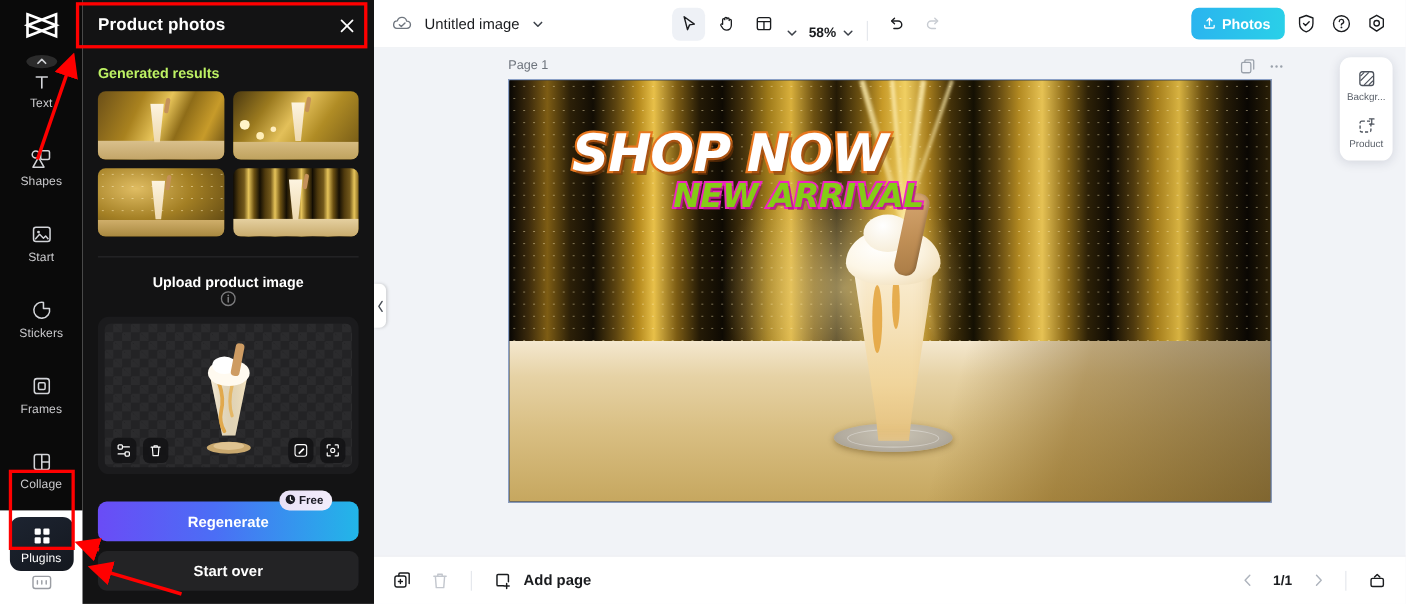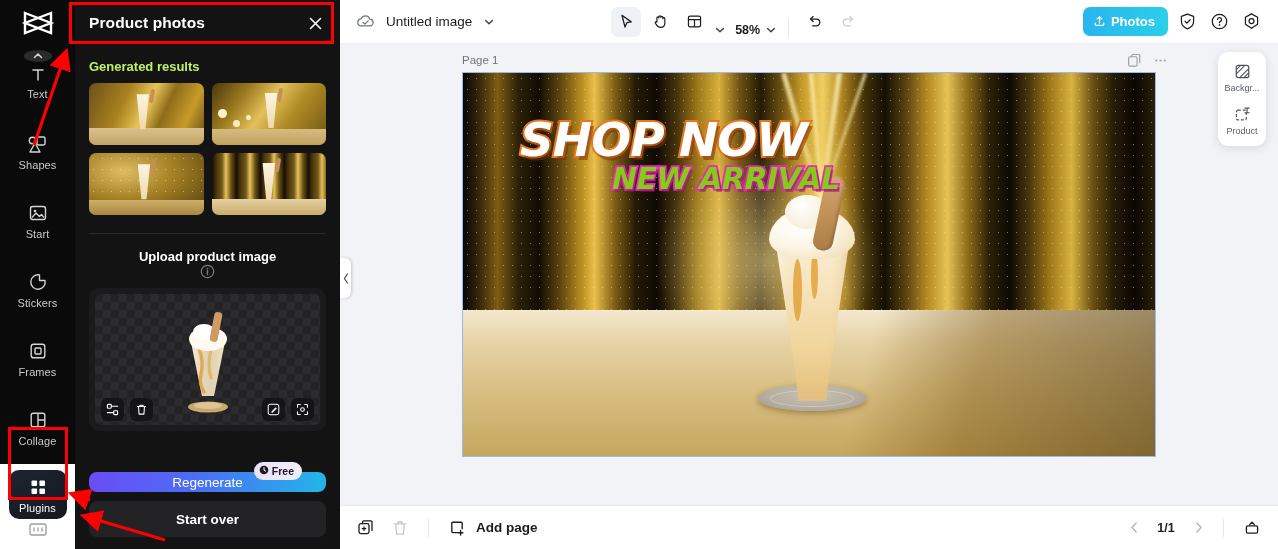--- a/index.html
+++ b/index.html
@@ -66,23 +66,23 @@
     background-size: 16px 16px; background-position: 0 0, 8px 8px;
   }
   .prod-img { position:absolute; left:50%; top:52%; transform:translate(-50%,-50%); width:62px; height:104px; }
   .drop-tools { position:absolute; left:12px; right:12px; bottom:10px; display:flex; align-items:center; }
   .dt { width:23px;height:23px;border-radius:6px;background:rgba(18,18,20,.88);display:flex;align-items:center;justify-content:center;cursor:pointer;}
   .dt + .dt { margin-left: 6px; }
   .dt-right { margin-left: auto; display:flex; }
 
   .panel-foot { padding: 0 14px 12px; position: relative; }
   .btn-regen {
-    position: relative; height: 20px; border-radius: 8px; width: 100%;
+    position: relative; height: 36px; border-radius: 8px; width: 100%;
     background: linear-gradient(90deg,#6a4cf6 0%,#4b6ef5 45%,#22b6e8 100%);
-    color:#fff; font-size:13.5px; font-weight:normal; display:flex; align-items:center; justify-content:center;
+    color:#fff; font-size:13.5px; font-weight:bold; display:flex; align-items:center; justify-content:center;
     border:none; cursor:pointer; font-family:"Liberation Sans",sans-serif;
   }
   .free-badge {
     position:absolute; right: 38px; top: -10px; height:18px; padding: 0 8px 0 5px; border-radius: 9px;
     background: linear-gradient(100deg,#e8e0f6,#f4eefc); color:#1b1b25; font-size:10.5px; font-weight:bold;
     display:flex; align-items:center; gap:3px; z-index:3;
   }
   .btn-start {
     margin-top: 9px; height: 36px; border-radius: 8px; width:100%;
     background:#232325; color:#fff; font-size:13.5px; font-weight:bold;

